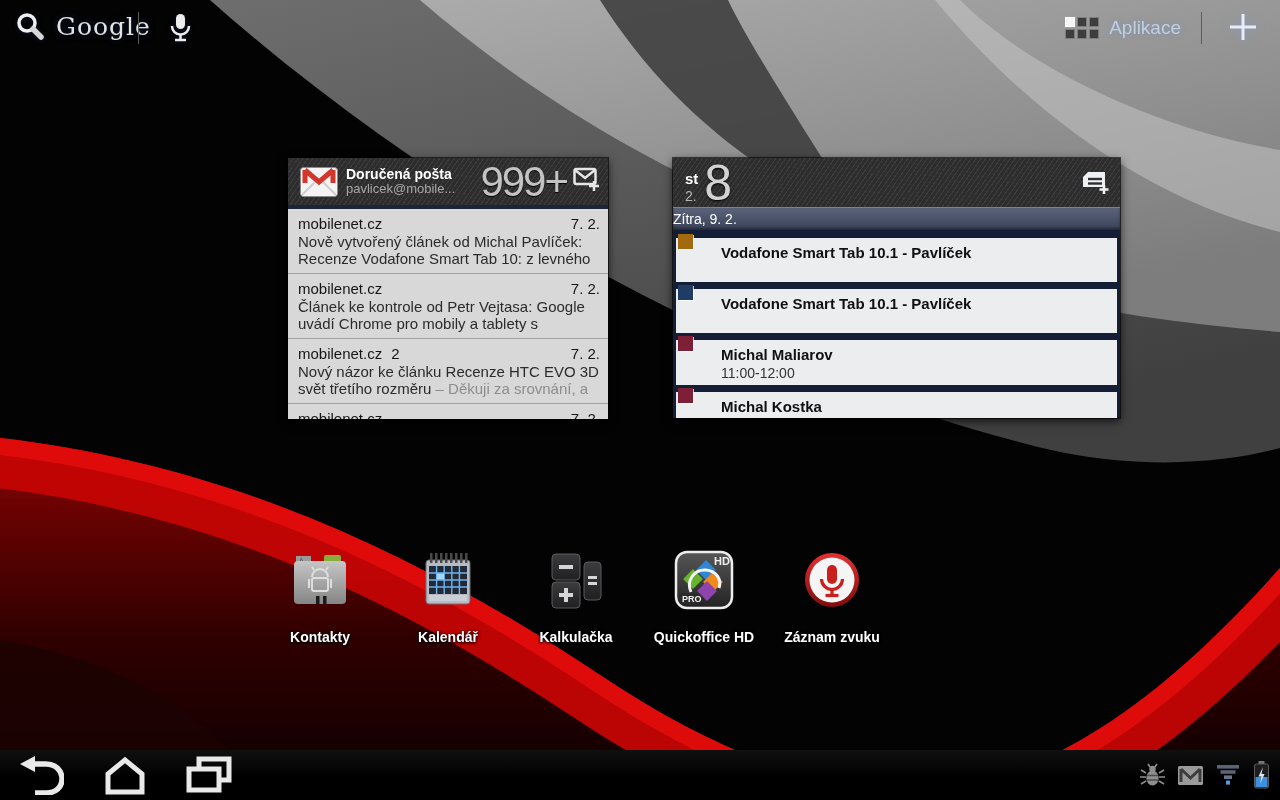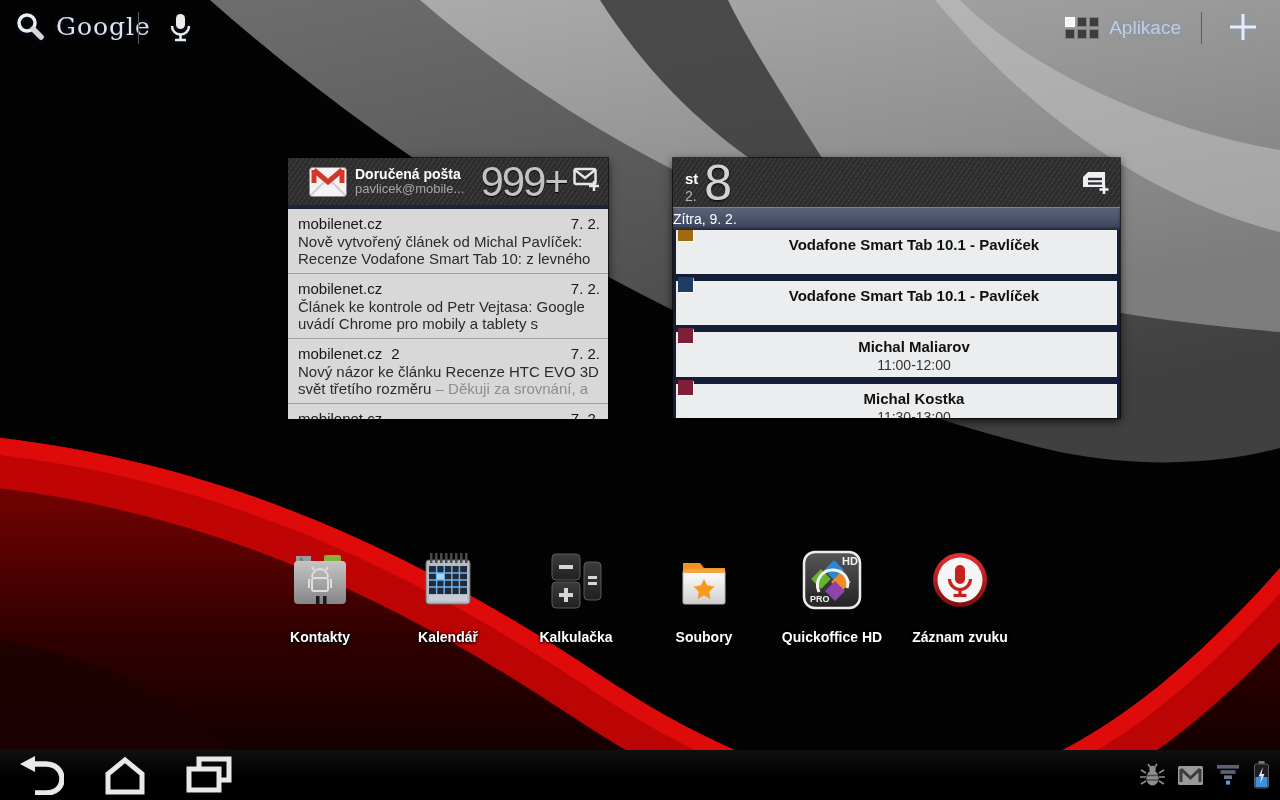--- a/index.html
+++ b/index.html
@@ -23,21 +23,21 @@
   .apps-label{font-size:19px;color:#c2cede;text-shadow:0 0 5px rgba(110,150,220,.5);}
   .plusbtn{background:none;border:none;cursor:pointer;filter:drop-shadow(0 0 4px rgba(120,160,230,.5));}
 
   
   .widget{position:absolute;z-index:3;box-shadow:0 3px 9px rgba(0,0,0,.75),0 0 0 1px rgba(0,0,0,.6);}
   .wtexture{background-color:#2d2d2d;
     background-image:repeating-linear-gradient(125deg,rgba(255,255,255,.08) 0 1px,rgba(0,0,0,0) 1px 4px);}
 
   
   .gmail{left:288px;top:158px;width:320px;height:261px;overflow:hidden;}
-  .gmail-header{height:47px;display:flex;align-items:center;padding:0 6px 0 21px;
+  .gmail-header{height:47px;display:flex;align-items:center;padding:0 6px 0 12px;
                 border-bottom:4px solid #1b2438;}
   .gm-texts{margin-left:8px;line-height:1.15;min-width:0;}
   .gm-title{font-size:14px;font-weight:bold;color:#fff;white-space:nowrap;}
   .gm-account{font-size:13px;color:#a6a6a6;white-space:nowrap;}
   .gm-count{margin-left:auto;font-size:42px;color:#c3c3c3;letter-spacing:-2px;line-height:1;
             text-shadow:0 1px 1px #000;}
   .gm-compose{margin-left:4px;background:none;border:none;cursor:pointer;padding:2px;}
   .mail-list{background:#d8d8d8;}
   .mailrow{height:59px;padding:5px 8px 0 10px;background:#d8d8d8;cursor:pointer;}
   .mailrow + .mailrow{border-top:1px solid #a2a2a2;}
@@ -52,21 +52,21 @@
   .cal-header{height:49px;display:flex;align-items:center;padding:0 8px 0 12px;}
   .cal-daycol{display:flex;flex-direction:column;line-height:1;}
   .cal-day{font-size:15px;font-weight:bold;color:#fff;margin-top:8px;}
   .cal-date{font-size:14px;color:#b5b5b5;margin-top:3px;}
   .cal-big{font-size:50px;color:#d2d2d2;font-weight:normal;margin-left:6px;line-height:1;
            text-shadow:0 1px 2px #000;}
   .cal-add{margin-left:auto;background:none;border:none;cursor:pointer;padding:2px;}
   .cal-tomorrow{height:22px;line-height:22px;padding-left:0;font-size:14px;color:#fff;
     background:linear-gradient(#5a6379,#3a425b);border-top:1px solid #78829b;
     box-shadow:inset 0 -2px 3px rgba(0,0,0,.4);}
-  .cal-events{background:#141e36;padding:0 3px;height:188px;overflow:hidden;text-align:center;}
+  .cal-events{background:#141e36;padding:8px 3px;height:188px;overflow:hidden;}
   .event{position:relative;height:44px;margin-bottom:7px;background:#ebedef;
          padding:6px 10px 0 45px;box-sizing:border-box;cursor:pointer;}
   .event.twoline{height:45px;}
   .evsq{position:absolute;left:2px;top:-4px;width:15px;height:15px;
         box-shadow:1px 1px 0 rgba(255,255,255,.75);}
   .evtitle{font-size:15px;font-weight:bold;color:#101010;line-height:18px;white-space:nowrap;}
   .evtime{font-size:14px;color:#333;line-height:18px;}
 
   
   .dock{position:absolute;left:256px;top:548px;width:768px;display:flex;z-index:3;}
@@ -326,35 +326,20 @@
         <rect x="15" y="45" width="14" height="4" fill="#d6d6d6"></rect>
         <rect x="20" y="40" width="4" height="14" fill="#d6d6d6"></rect>
         <rect x="44" y="28" width="9" height="3" fill="#d6d6d6"></rect>
         <rect x="44" y="34" width="9" height="3" fill="#d6d6d6"></rect>
       </svg>
       <span class="applabel">Kalkulačka</span>
     </div>
     <div class="dockapp">
       <svg class="appicon" viewBox="0 0 64 64">
         <defs>
-            <linearGradient id="sg" x1="0" y1="0" x2="0" y2="1">
-          <stop offset="0" stop-color="#ffffff"></stop>
-              <stop offset="1" stop-color="#cfcfcf"></stop>
-            </linearGradient>
-          </defs>
-        <path d="M11,15 h17 l4,5 h21 v8 H11 Z" fill="#ef9421"></path>
-        <rect x="11" y="22" width="42" height="34" rx="2" fill="url(#sg)" stroke="#b8b8b8"></rect>
-        <rect x="11" y="22" width="42" height="3" fill="#f3a443"></rect>
-        <path d="M32,31 l3.2,6.6 7.3,1 -5.3,5.1 1.3,7.2 -6.5,-3.4 -6.5,3.4 1.3,-7.2 -5.3,-5.1 7.3,-1 Z" fill="#f59a1d"></path>
-      </svg>
-      <span class="applabel">Soubory</span>
-    </div>
-    <div class="dockapp">
-      <svg class="appicon" viewBox="0 0 64 64">
-        <defs>
             <linearGradient id="qg" x1="0" y1="0" x2="0" y2="1">
           <stop offset="0" stop-color="#565656"></stop>
               <stop offset="1" stop-color="#232323"></stop>
             </linearGradient>
           </defs>
         <rect x="4" y="4" width="56" height="56" rx="11" fill="url(#qg)" stroke="#ededed" stroke-width="2.5"></rect>
         <text x="42" y="17" font-size="11" font-weight="bold" fill="#f0f0f0" font-family="Liberation Sans">HD</text>
         <rect x="14" y="24" width="14" height="14" transform="rotate(45 21 31)" fill="#67b32e"></rect>
         <rect x="27" y="15" width="14" height="14" transform="rotate(45 34 22)" fill="#2e86d4"></rect>
         <rect x="34" y="27" width="14" height="14" transform="rotate(45 41 34)" fill="#f08a1d"></rect>

